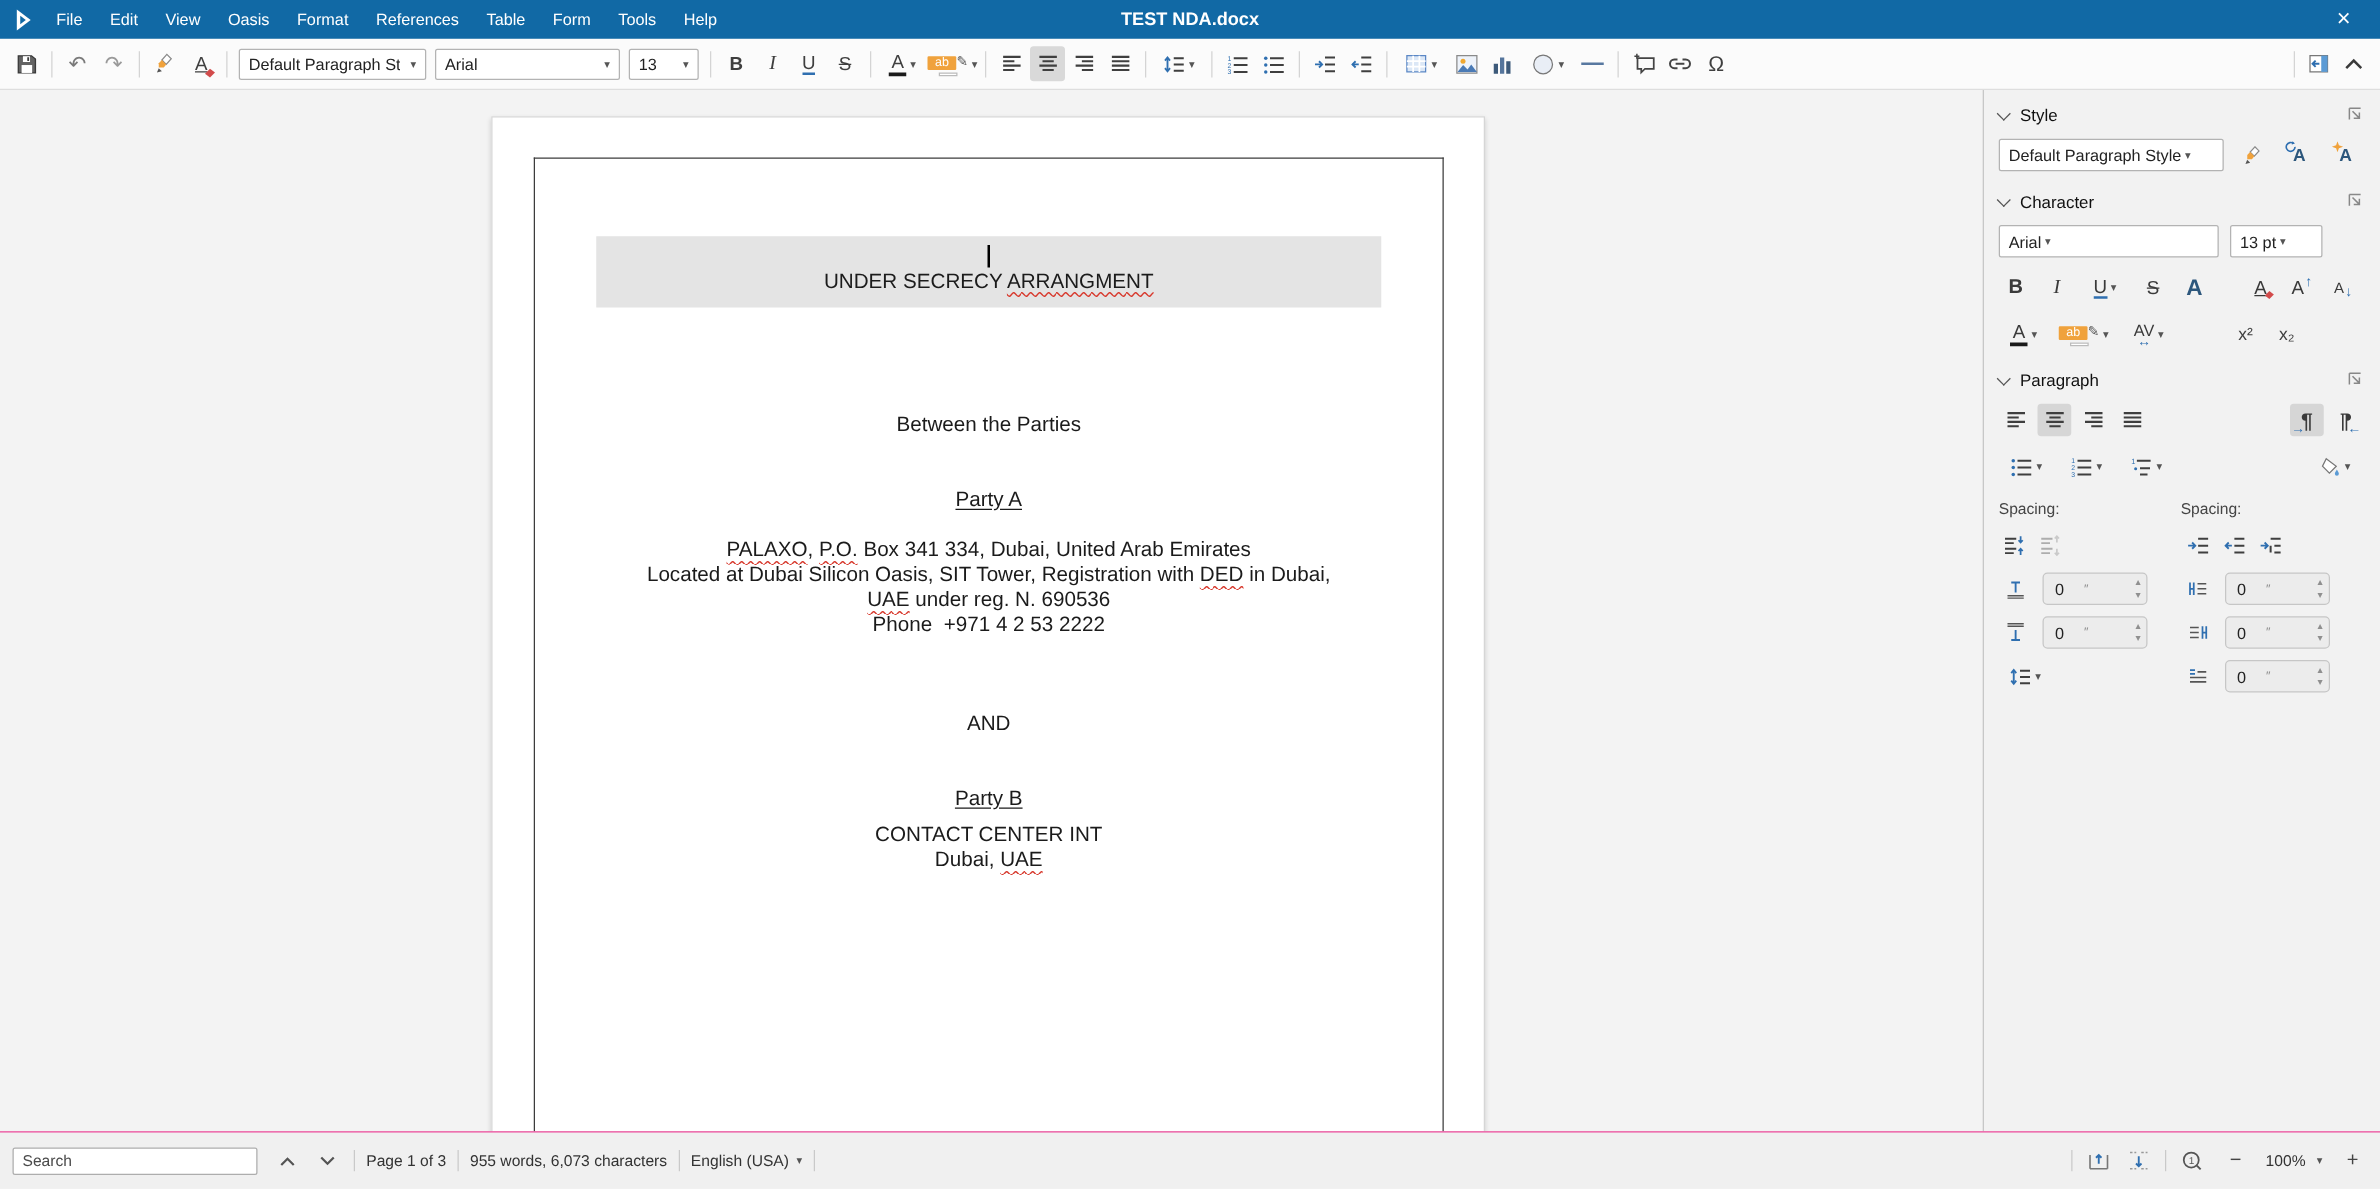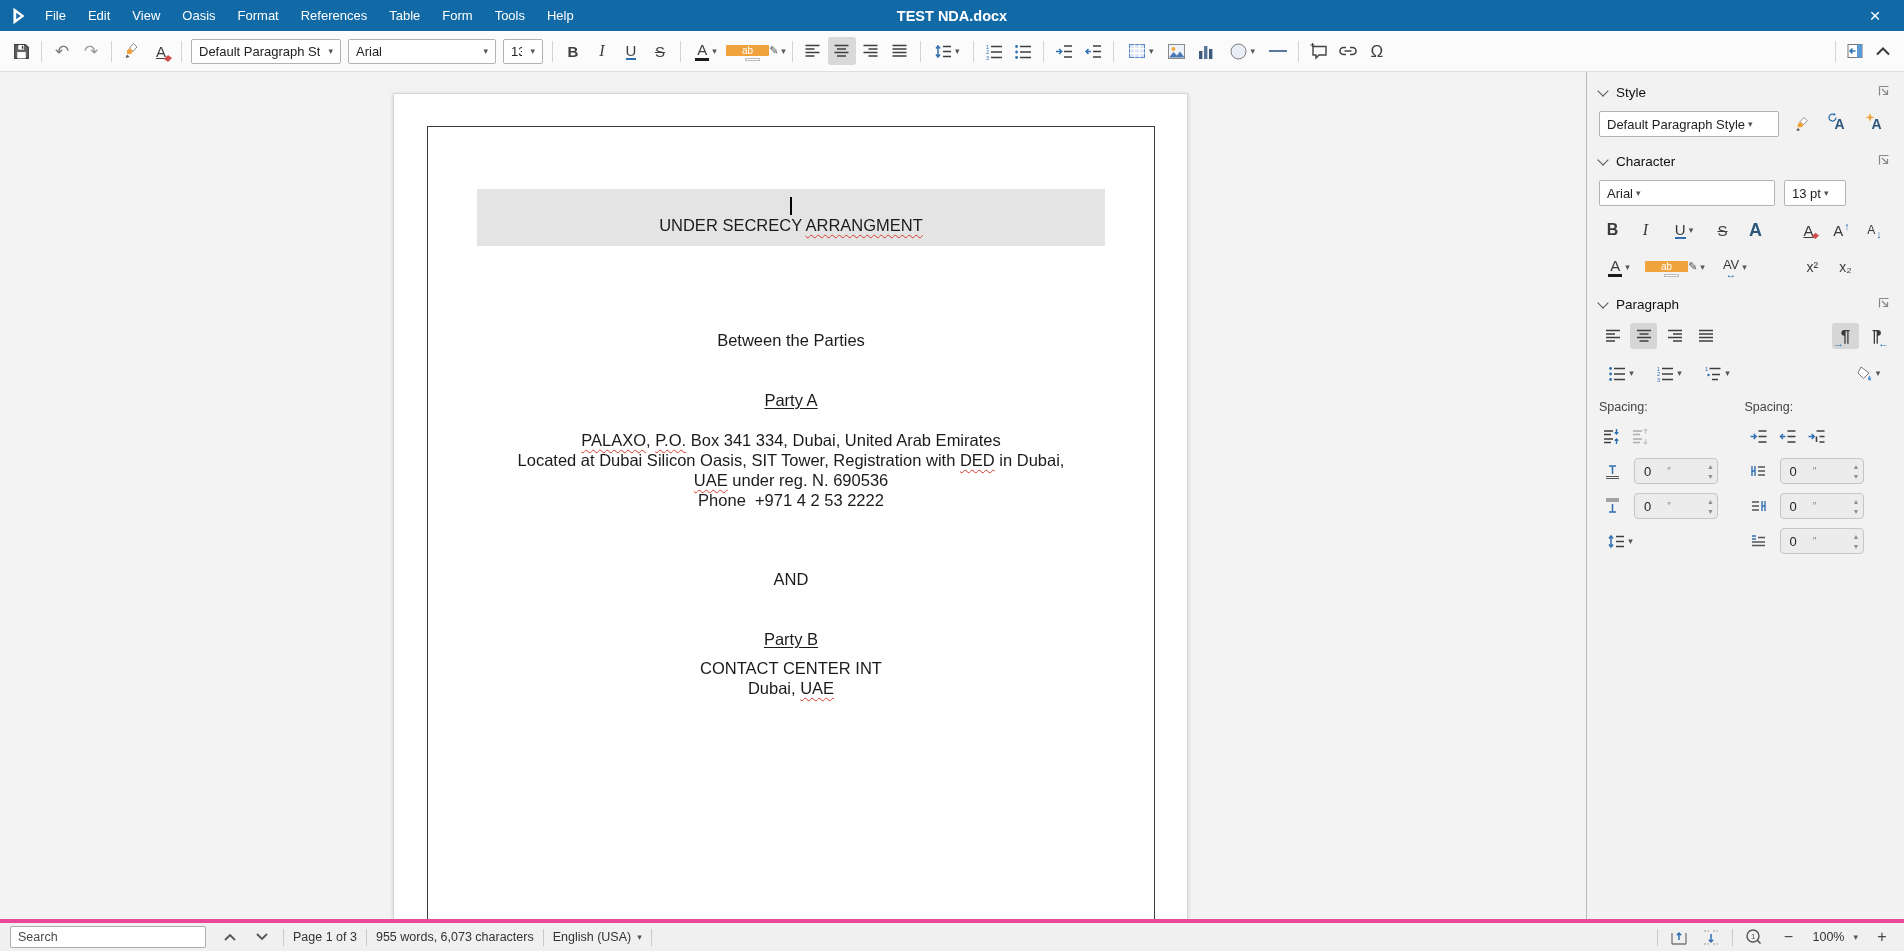--- a/index.html
+++ b/index.html
@@ -26,21 +26,21 @@
   .combo .cv{white-space:nowrap;overflow:hidden}
   .combo .dd{margin-left:auto;padding-left:8px}
   .glyph{font-size:15px;line-height:1}
   .gB{font-weight:bold}
   .gI{font-style:italic;font-family:"Liberation Serif",serif;font-size:16px}
   .gU{border-bottom:2px solid #2f6fb0;padding-bottom:0px}
   .gS{text-decoration:line-through}
   .colorA{display:flex;flex-direction:column;align-items:center;line-height:1}
   .colorA .bar{width:14px;height:3px;background:#1a1a1a;margin-top:1px}
   .hl{display:flex;flex-direction:column;align-items:center;line-height:1}
-  .hl .ab{font-size:10px;background:#f0a23c;color:#fff;padding:0 16px;border-radius:1px}
+  .hl .ab{font-size:10px;background:#f0a23c;color:#fff;padding:0 6px;border-radius:1px}
   .hl .bar{width:15px;height:3px;background:#fff;border:1px solid #bbb;margin-top:1px;box-sizing:border-box}
   .tbright{margin-left:auto;display:flex;align-items:center}
 
   
   .main{position:absolute;top:72px;bottom:32px;left:0;right:0;display:flex}
   .docarea{flex:1;position:relative;background:#f3f3f3;overflow:hidden}
   .page{position:absolute;left:393px;top:21px;width:795px;height:860px;background:#fff;border:1px solid #d6d6d6;box-shadow:0 1px 4px rgba(0,0,0,.16);box-sizing:border-box}
   .pageborder{position:absolute;left:33px;right:32px;top:32px;bottom:-3px;border:1.5px solid #3c3c3c;border-bottom:none;padding-top:62px;box-sizing:border-box}
   .docline{height:20px;line-height:20px;font-size:16.5px;color:#1b1b1b;text-align:center;white-space:pre}
   .b-title{background:#e4e4e4;width:628px;margin:0 auto;padding:6px 0 11px}
@@ -71,21 +71,21 @@
   .spin{width:84px;height:26px;background:#ececec;border:1px solid #c6c6c6;border-radius:4px;display:flex;align-items:center;padding:0 3px 0 9px;font-size:13px;color:#222;box-sizing:border-box}
   .spin .unit{color:#888;font-size:10px;margin-left:16px}
   .spin .ud{margin-left:auto;display:flex;flex-direction:column;align-items:center;color:#8f8f8f;font-size:7px;line-height:7px;gap:3px}
   .spin .ud span::after{content:""}
   .udup::before{content:"▲"}
   .uddn::before{content:"▼"}
   .dis{opacity:.38}
   .supsub{color:#404040;font-size:14px}
 
   
-  .statusbar{position:absolute;bottom:0;left:0;right:0;height:32px;background:#f0f0f0;border-top:4px solid #ec4899;display:flex;align-items:center;padding:0 10px;box-sizing:border-box;font-size:12.5px;color:#333}
+  .statusbar{position:absolute;bottom:0;left:0;right:0;height:46px;background:#f0f0f0;border-top:1px solid #ec4899;display:flex;align-items:center;padding:0 10px;box-sizing:border-box;font-size:12.5px;color:#333}
   .search{width:196px;height:22px;border:1px solid #adadad;border-radius:2px;background:#fff;font-size:12.5px;padding:0 7px;box-sizing:border-box;font-family:"Liberation Sans",sans-serif;color:#333}
   .search::placeholder{color:#4a4a4a;opacity:1}
   .ssep{width:1px;height:17px;background:#c9c9c9;margin:0 9px}
   .sbtn{display:flex;align-items:center;justify-content:center;min-width:24px;height:24px;color:#444}
   .stxt{white-space:nowrap}
   .sright{margin-left:auto;display:flex;align-items:center}
   .zchar{font-size:16px;color:#444}
 </style>
 </head>
 <body>
@@ -149,21 +149,21 @@
     </div>
     <div class="sep"></div>
     <div class="combo" style="width:150px">
       <span class="cv">Default Paragraph St...</span>
         <span class="dd"></span>
     </div>
     <div class="combo" style="width:148px">
       <span class="cv">Arial</span>
         <span class="dd"></span>
     </div>
-    <div class="combo" style="width:40px">
+    <div class="combo" style="width:56px">
       <span class="cv">13</span>
         <span class="dd"></span>
     </div>
     <div class="sep"></div>
     <div class="tb">
         <span class="glyph gB">B</span>
       </div>
     <div class="tb">
         <span class="glyph gI">I</span>
       </div>
@@ -402,21 +402,21 @@
                 <path d="M1.5 1.5h9M1.5 1.5v9" stroke="#888" stroke-width="1.2"></path>
                 <path d="M4 4l5.5 5.5M9.5 5v4.5H5" fill="none" stroke="#888" stroke-width="1.2"></path>
               </svg>
           </span>
         </div>
         <div class="srow" style="gap:9px">
           <div class="scombo" style="width:176px">
             <span class="cv">Arial</span>
               <span class="dd"></span>
           </div>
-          <div class="scombo" style="width:62px">
+          <div class="scombo" style="width:74px">
             <span class="cv">13 pt</span>
               <span class="dd"></span>
           </div>
         </div>
         <div class="srow" style="gap:6px">
           <div class="sb">
               <span class="glyph gB" style="font-size:16px">B</span>
             </div>
           <div class="sb">
               <span class="glyph gI">I</span>

